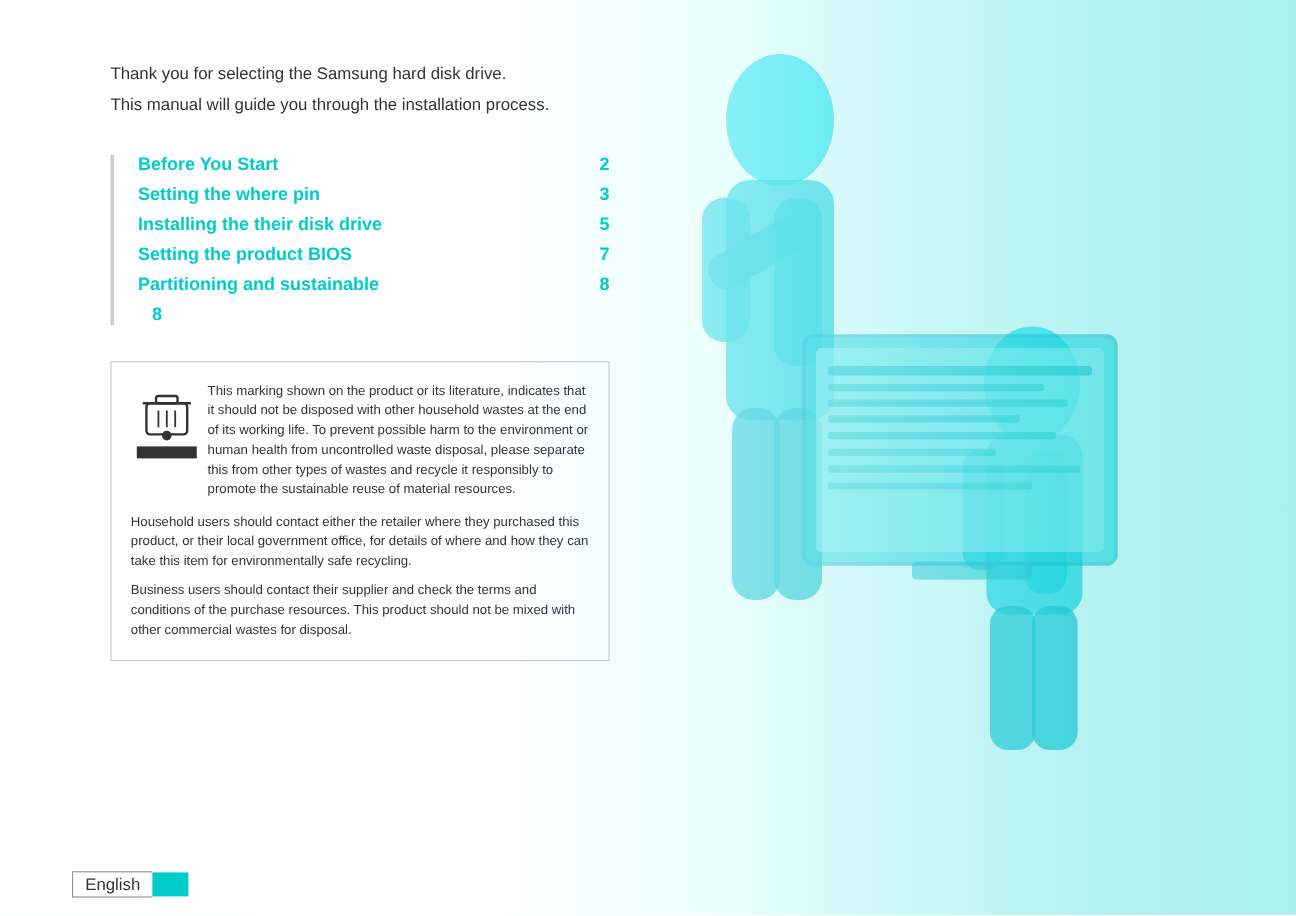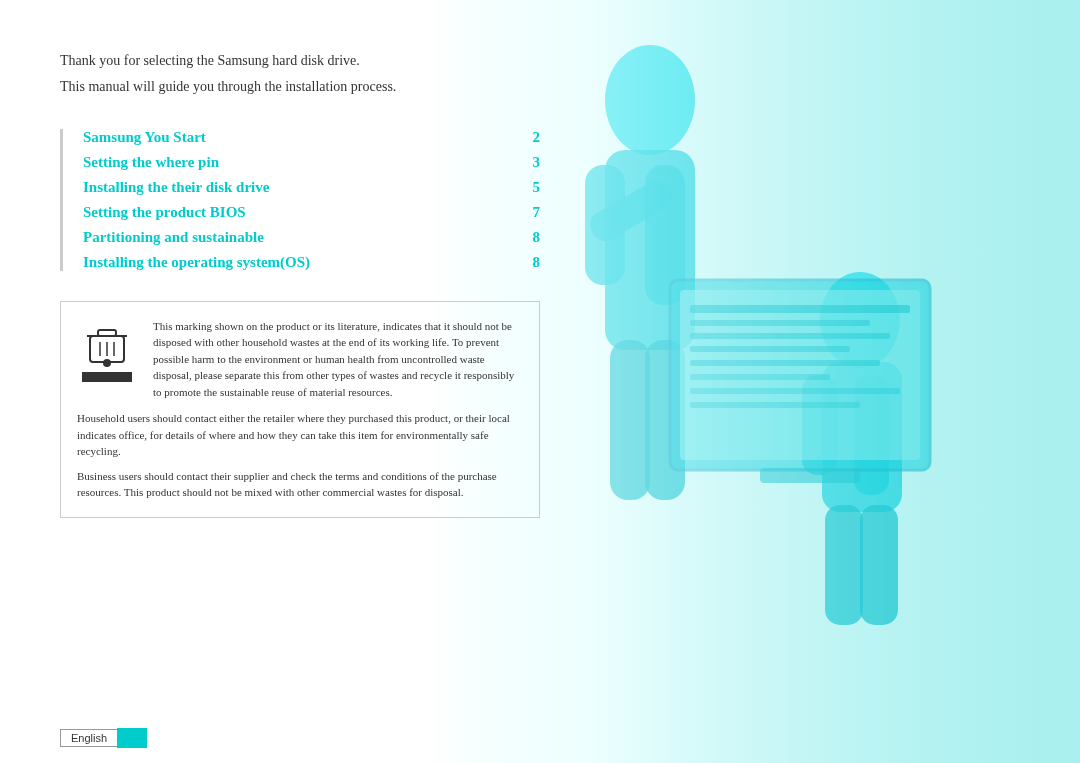--- a/index.html
+++ b/index.html
@@ -19,22 +19,21 @@
       background: #ffffff;
     }
 
     .content-area {
       position: absolute;
       left: 0;
       top: 0;
       width: 600px;
       height: 686px;
       z-index: 2;
-      padding: 50px 60px;
-      font-family: Liberation Serif, serif;
+      padding: 50px 92px;
     }
 
     .intro-text {
       font-size: 14px;
       color: #333333;
       line-height: 1.6;
       margin-bottom: 30px;
     }
 
     .intro-text p {
@@ -76,21 +75,21 @@
       padding: 16px;
       margin-top: 10px;
       font-size: 11.5px;
       color: #333333;
       line-height: 1.5;
       max-width: 490px;
     }
 
     .info-box-inner {
       display: flex;
-      gap: 16px;
+      gap: 4px;
       margin-bottom: 10px;
     }
 
     .recycle-icon {
       width: 60px;
       flex-shrink: 0;
       display: flex;
       flex-direction: column;
       align-items: center;
       gap: 4px;
@@ -129,21 +128,21 @@
       display: flex;
       align-items: center;
       gap: 0;
       z-index: 3;
     }
 
     .lang-label {
       border: 1px solid #999;
       border-right: none;
       padding: 2px 10px;
-      font-size: 11px;
+      font-size: 14px;
       color: #333;
       background: #fff;
     }
 
     .lang-indicator {
       width: 30px;
       height: 20px;
       background: #00cccc;
     }
 
@@ -213,41 +212,40 @@
   <div class="content-area">
 
     <div class="intro-text">
       <p>Thank you for selecting the Samsung hard disk drive.</p>
       <p>This manual will guide you through the installation process.</p>
     </div>
 
     <div class="toc-container">
 
     <div class="toc-item">
-          <span class="toc-label">Samsung You Start</span>
+          <span class="toc-label">Before You Start</span>
           <span class="toc-page">2</span>
         </div>
         <div class="toc-item">
           <span class="toc-label">Setting the where pin</span>
           <span class="toc-page">3</span>
         </div>
         <div class="toc-item">
           <span class="toc-label">Installing the their disk drive</span>
           <span class="toc-page">5</span>
         </div>
         <div class="toc-item">
           <span class="toc-label">Setting the product BIOS</span>
           <span class="toc-page">7</span>
         </div>
         <div class="toc-item">
           <span class="toc-label">Partitioning and sustainable</span>
           <span class="toc-page">8</span>
         </div>
         <div class="toc-item">
-          <span class="toc-label">Installing the operating system(OS)</span>
           <span class="toc-page">8</span>
         </div>
       </div>
 
     <div class="info-box">
       <div class="info-box-inner">
         <div class="recycle-icon">
 
           <svg class="recycle-symbol" width="50" height="50" viewBox="0 0 50 50">
 
@@ -257,21 +255,21 @@
             <line x1="18" y1="24" x2="18" y2="38" stroke="#333" stroke-width="1.5"></line>
             <line x1="25" y1="24" x2="25" y2="38" stroke="#333" stroke-width="1.5"></line>
             <line x1="32" y1="24" x2="32" y2="38" stroke="#333" stroke-width="1.5"></line>
 
             <circle cx="25" cy="45" r="4" fill="#333"></circle>
           </svg>
           <div class="black-bar"></div>
         </div>
         <div class="info-text-block">This marking shown on the product or its literature, indicates that it should not be disposed with other household wastes at the end of its working life. To prevent possible harm to the environment or human health from uncontrolled waste disposal, please separate this from other types of wastes and recycle it responsibly to promote the sustainable reuse of material resources.</div>
       </div>
-      <div class="info-paragraph">Household users should contact either the retailer where they purchased this product, or their local indicates office, for details of where and how they can take this item for environmentally safe recycling.</div>
+      <div class="info-paragraph">Household users should contact either the retailer where they purchased this product, or their local government office, for details of where and how they can take this item for environmentally safe recycling.</div>
       <div class="info-paragraph">Business users should contact their supplier and check the terms and conditions of the purchase resources.  This product should not be mixed with other commercial wastes for disposal.</div>
     </div>
 
   </div>
 
   <div class="bottom-bar">
     <div class="lang-label">English</div>
     <div class="lang-indicator"></div>
   </div>
 

